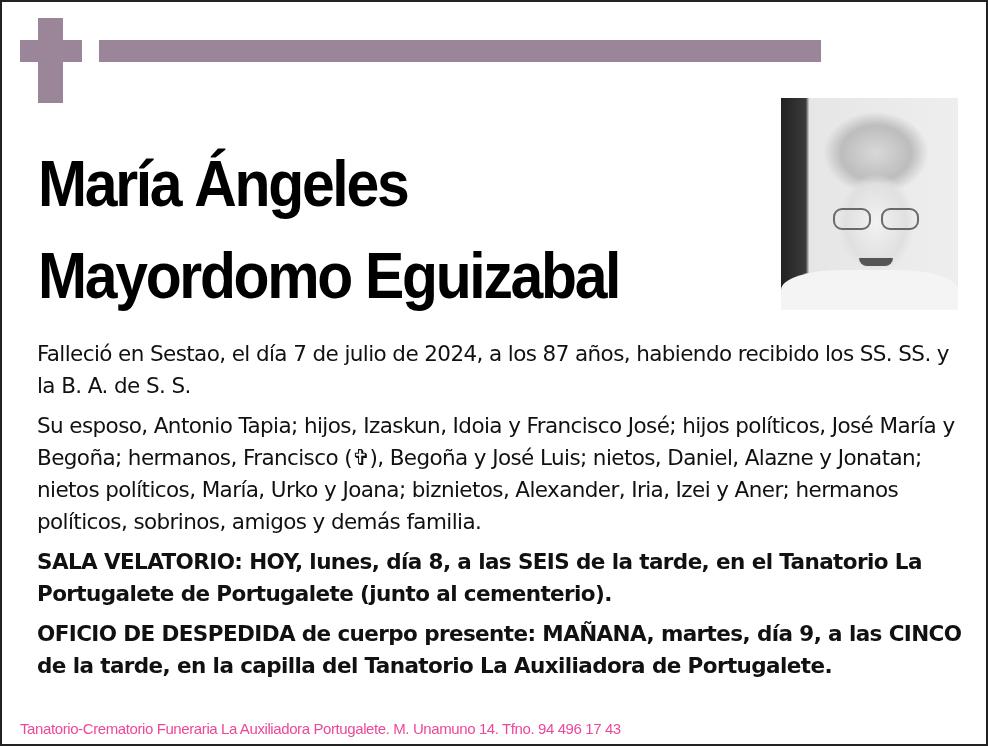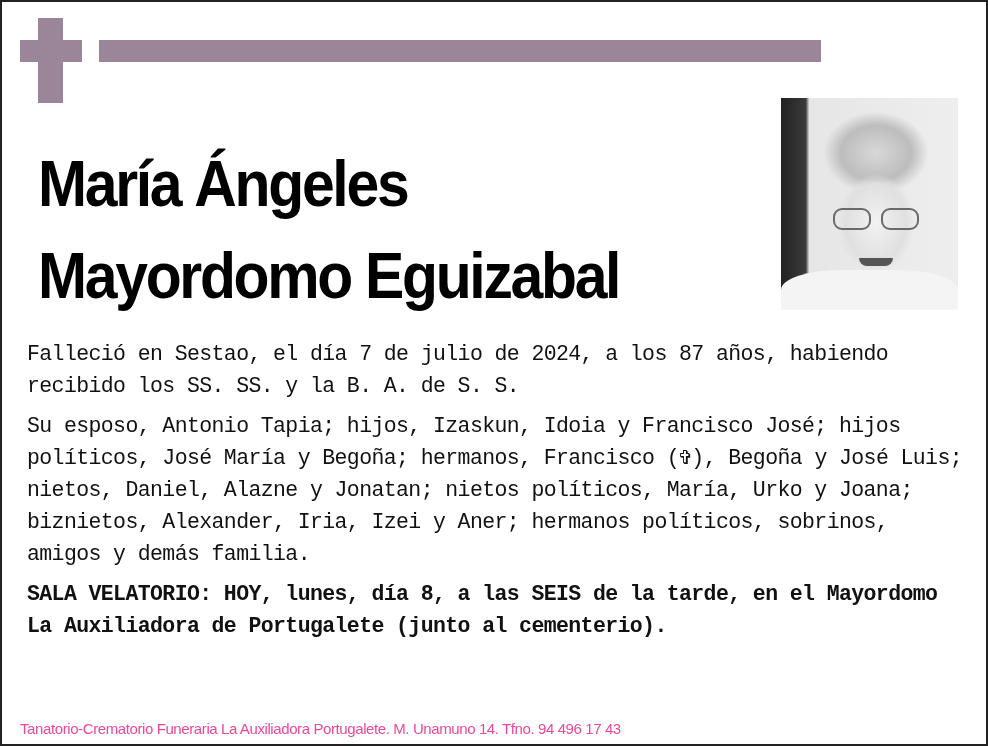--- a/index.html
+++ b/index.html
@@ -52,21 +52,21 @@
     .photo .glasses-r { left: 100px; }
     .photo .mouth {
       position: absolute; left: 78px; top: 160px; width: 34px; height: 8px;
       background: #555; border-radius: 0 0 16px 16px;
     }
     .body-text {
       position: absolute; left: 25px; top: 336px; width: 940px;
       font-family: "DejaVu Sans", sans-serif; font-size: 21.5px; line-height: 32px;
       color: #111111; letter-spacing: -0.6px;
     }
-    .body-text p { margin: 0 0 8px 0; font-family: Liberation Mono, monospace; }
+    .body-text p { margin: 0 0 8px 10px; }
     .body-text p.bold { font-weight: bold; }
     .footer {
       position: absolute; left: 18px; top: 716px;
       font-family: Liberation Sans, sans-serif; font-size: 15px; line-height: 22px;
       color: #ec4899; letter-spacing: -0.4px; white-space: nowrap;
     }
   </style>
 </head>
 <body>
 
@@ -83,17 +83,18 @@
   <div class="photo">
     <div class="glasses-l"></div>
     <div class="glasses-r"></div>
     <div class="mouth"></div>
     <div class="shoulders"></div>
   </div>
 
   <div class="body-text">
     <p>Falleció en Sestao, el día 7 de julio de 2024, a los 87 años, habiendo recibido los SS. SS. y la B. A. de S. S.</p>
     <p>Su esposo, Antonio Tapia; hijos, Izaskun, Idoia y Francisco José; hijos políticos, José María y Begoña; hermanos, Francisco (✞), Begoña y José Luis; nietos, Daniel, Alazne y Jonatan; nietos políticos, María, Urko y Joana; biznietos, Alexander, Iria, Izei y Aner; hermanos políticos, sobrinos, amigos y demás familia.</p>
-    <p class="bold">SALA VELATORIO: HOY, lunes, día 8, a las SEIS de la tarde, en el Mayordomo La Auxiliadora de Portugalete (junto al cementerio).</p>
+    <p class="bold">SALA VELATORIO: HOY, lunes, día 8, a las SEIS de la tarde, en el Tanatorio La Portugalete de Portugalete (junto al cementerio).</p>
+    <p class="bold">OFICIO DE DESPEDIDA de cuerpo presente: MAÑANA, martes, día 9, a las CINCO de la tarde, en la capilla del Tanatorio La Auxiliadora de Portugalete.</p>
   </div>
 
   <div class="footer">Tanatorio-Crematorio Funeraria La Auxiliadora Portugalete. M. Unamuno 14. Tfno. 94 496 17 43</div>
 </div>
 
 </body></html>

